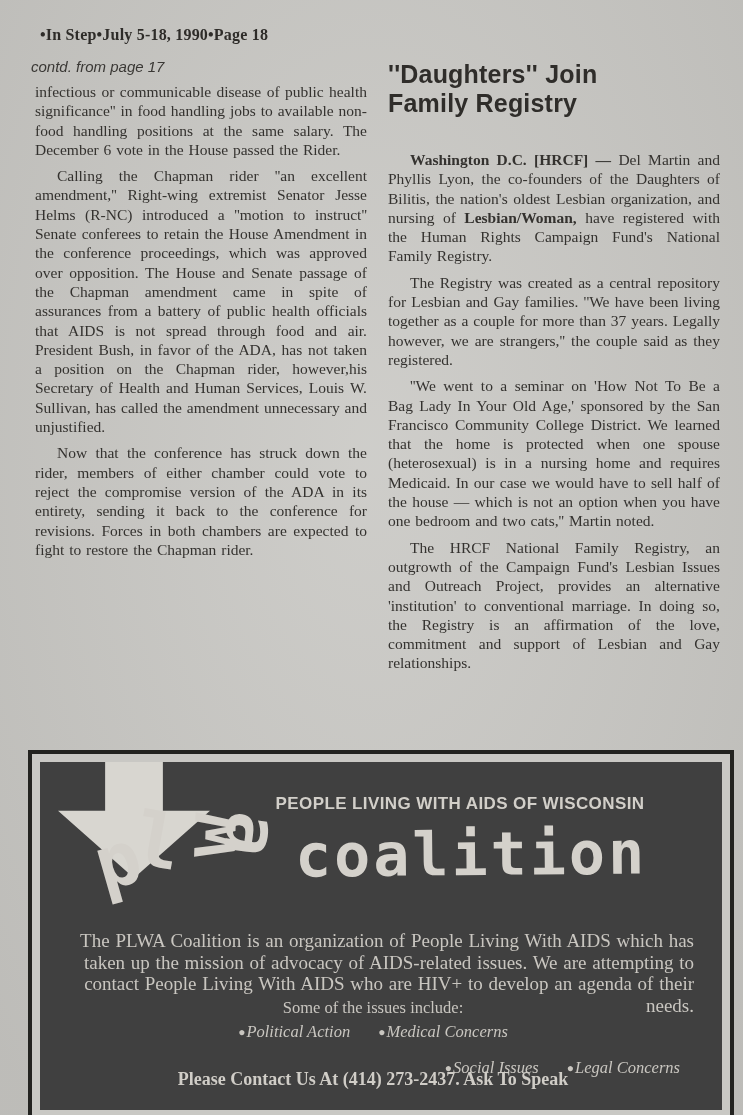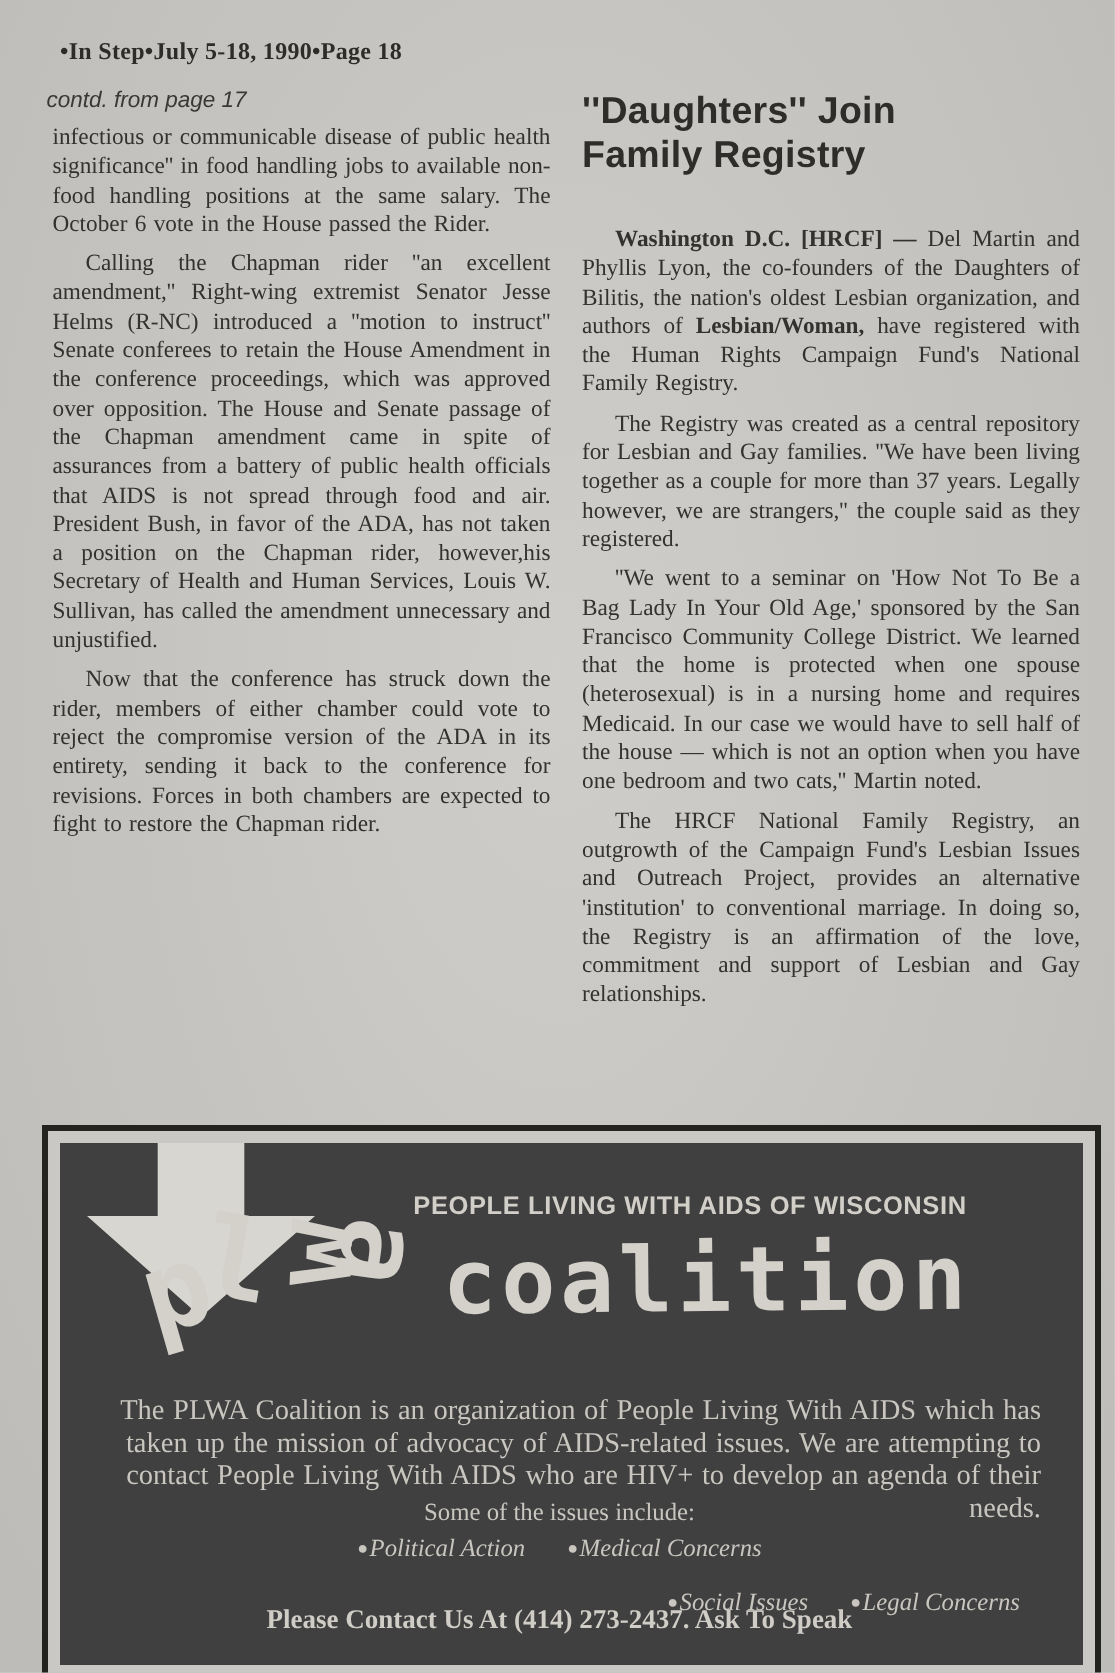--- a/index.html
+++ b/index.html
@@ -124,29 +124,29 @@
 </style>
 </head>
 <body>
 
 <div class="page">
 
   <div class="masthead">•In Step•July 5-18, 1990•Page 18</div>
   <div class="contd">contd. from page 17</div>
 
   <div class="col col-left">
-    <p class="body-par no-indent">infectious or communicable disease of public health significance'' in food handling jobs to available non-food handling positions at the same salary. The October 6 vote in the House passed the Rider.</p>
+    <p class="body-par no-indent">infectious or communicable disease of public health significance'' in food handling jobs to available non-food handling positions at the same salary. The December 6 vote in the House passed the Rider.</p>
     <p class="body-par">Calling the Chapman rider ''an excellent amendment,'' Right-wing extremist Senator Jesse Helms (R-NC) introduced a ''motion to instruct'' Senate conferees to retain the House Amendment in the conference proceedings, which was approved over opposition. The House and Senate passage of the Chapman amendment came in spite of assurances from a battery of public health officials that AIDS is not spread through food and air. President Bush, in favor of the ADA, has not taken a position on the Chapman rider, however,his Secretary of Health and Human Services, Louis W. Sullivan, has called the amendment unnecessary and unjustified.</p>
     <p class="body-par">Now that the conference has struck down the rider, members of either chamber could vote to reject the compromise version of the ADA in its entirety, sending it back to the conference for revisions. Forces in both chambers are expected to fight to restore the Chapman rider.</p>
   </div>
 
   <div class="col col-right">
     <h1 class="headline"><span>''Daughters'' Join</span><br>
       <span>Family Registry</span></h1>
-    <p class="body-par"><span class="lead-bold">Washington D.C. [HRCF] — </span><span>Del Martin and Phyllis Lyon, the co-founders of the Daughters of Bilitis, the nation's oldest Lesbian organization, and authors of </span><span class="lead-bold">Lesbian/Woman,</span><span> have registered with the Human Rights Campaign Fund's National Family Registry.</span></p>
+    <p class="body-par"><span class="lead-bold">Washington D.C. [HRCF] — </span><span>Del Martin and Phyllis Lyon, the co-founders of the Daughters of Bilitis, the nation's oldest Lesbian organization, and nursing of </span><span class="lead-bold">Lesbian/Woman,</span><span> have registered with the Human Rights Campaign Fund's National Family Registry.</span></p>
     <p class="body-par">The Registry was created as a central repository for Lesbian and Gay families. ''We have been living together as a couple for more than 37 years. Legally however, we are strangers,'' the couple said as they registered.</p>
     <p class="body-par">''We went to a seminar on 'How Not To Be a Bag Lady In Your Old Age,' sponsored by the San Francisco Community College District. We learned that the home is protected when one spouse (heterosexual) is in a nursing home and requires Medicaid. In our case we would have to sell half of the house — which is not an option when you have one bedroom and two cats,'' Martin noted.</p>
     <p class="body-par">The HRCF National Family Registry, an outgrowth of the Campaign Fund's Lesbian Issues and Outreach Project, provides an alternative 'institution' to conventional marriage. In doing so, the Registry is an affirmation of the love, commitment and support of Lesbian and Gay relationships.</p>
   </div>
 
   <div class="ad">
     <div class="ad-panel">
       <div class="ad-arrow"></div>
       <div class="ad-banner">PEOPLE LIVING WITH AIDS OF WISCONSIN</div>
 

